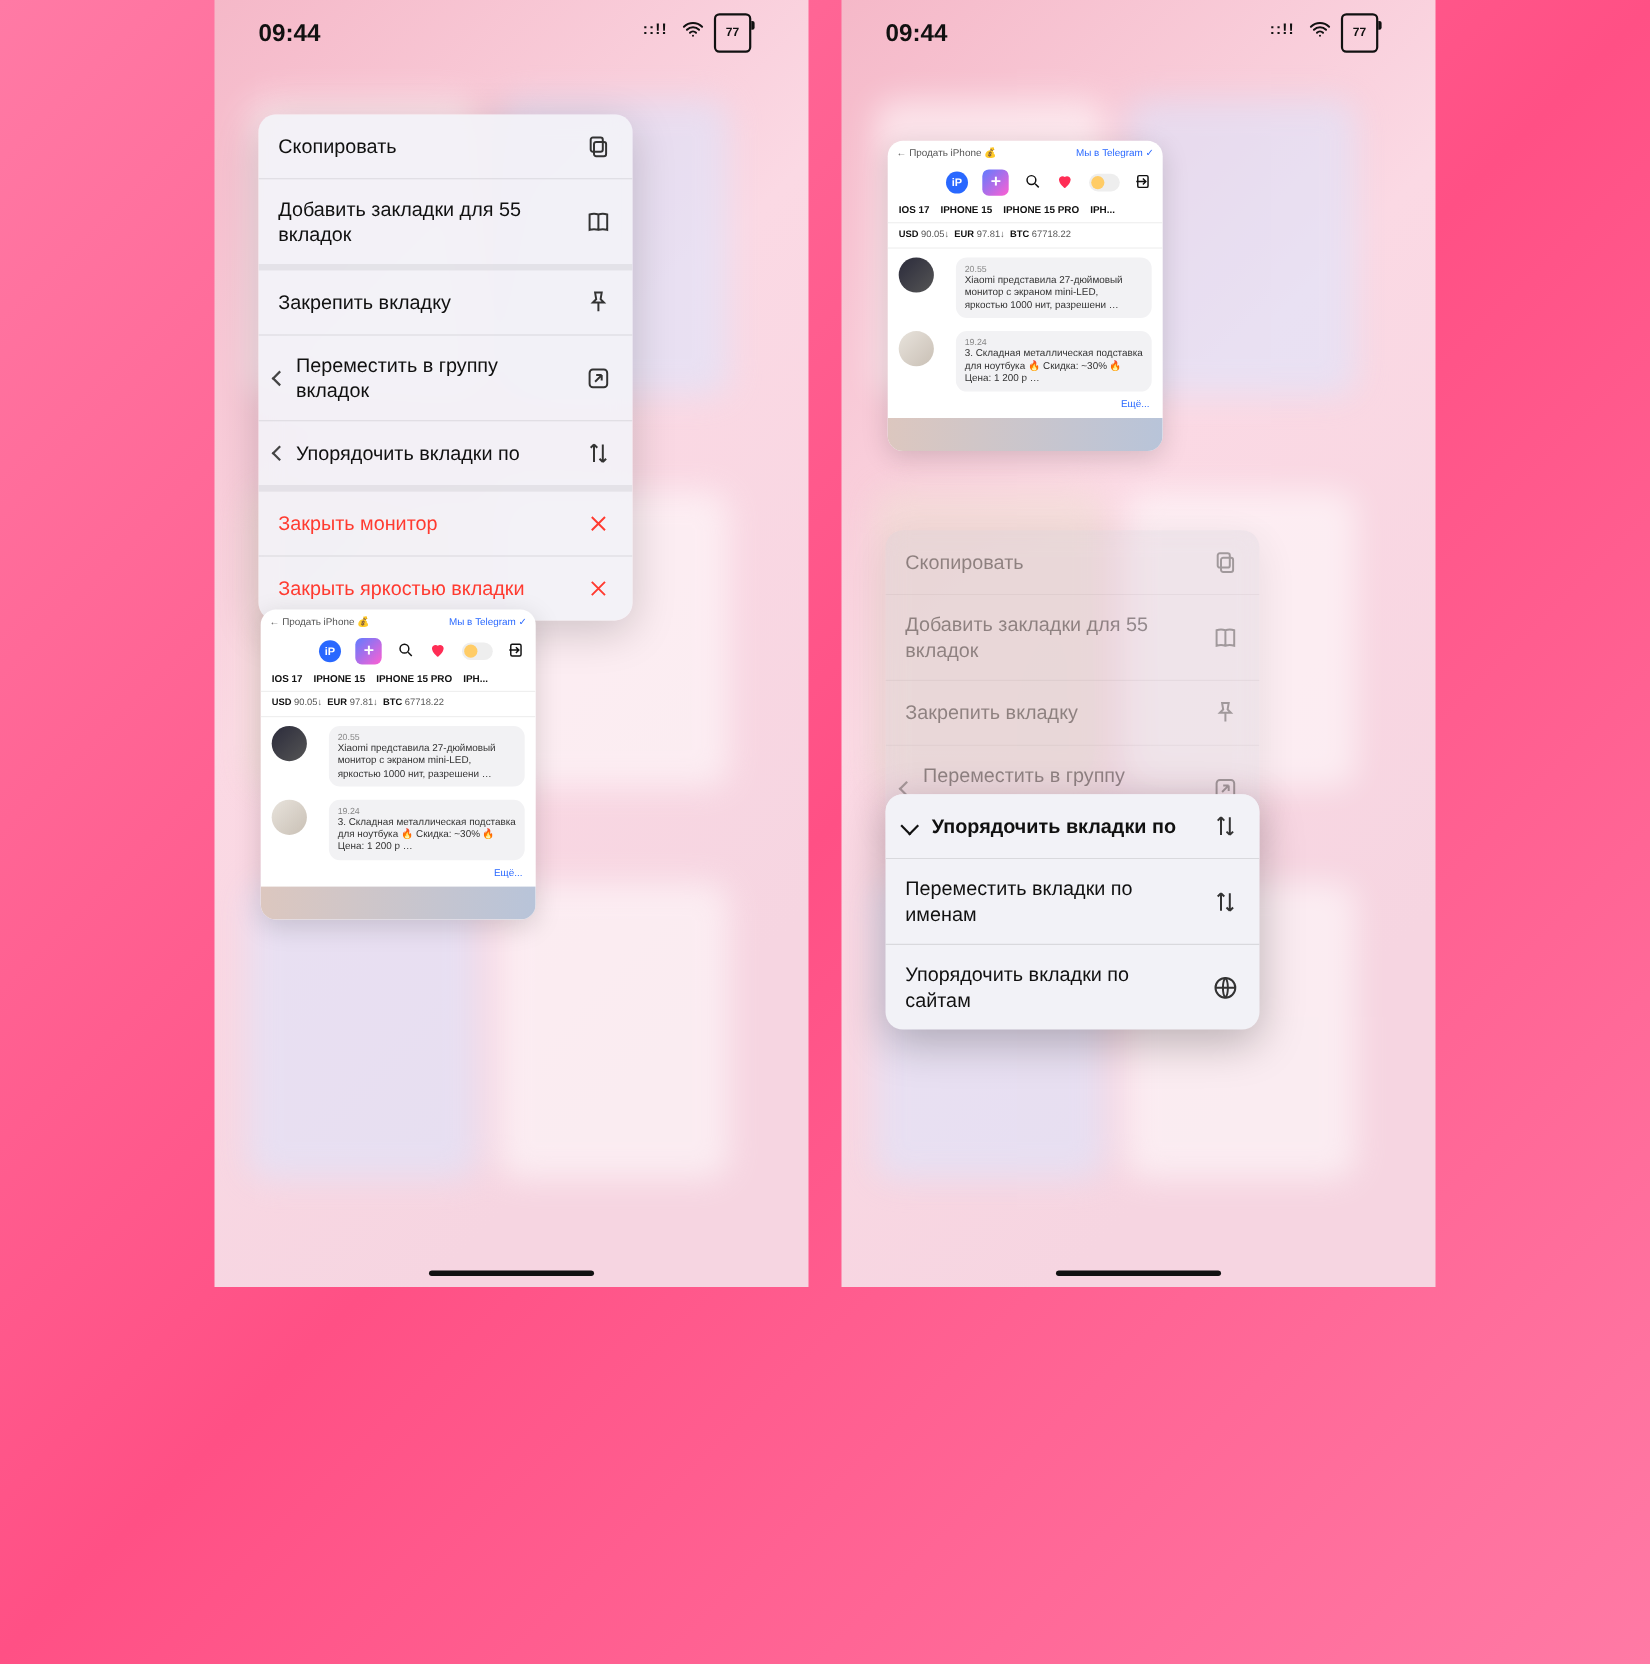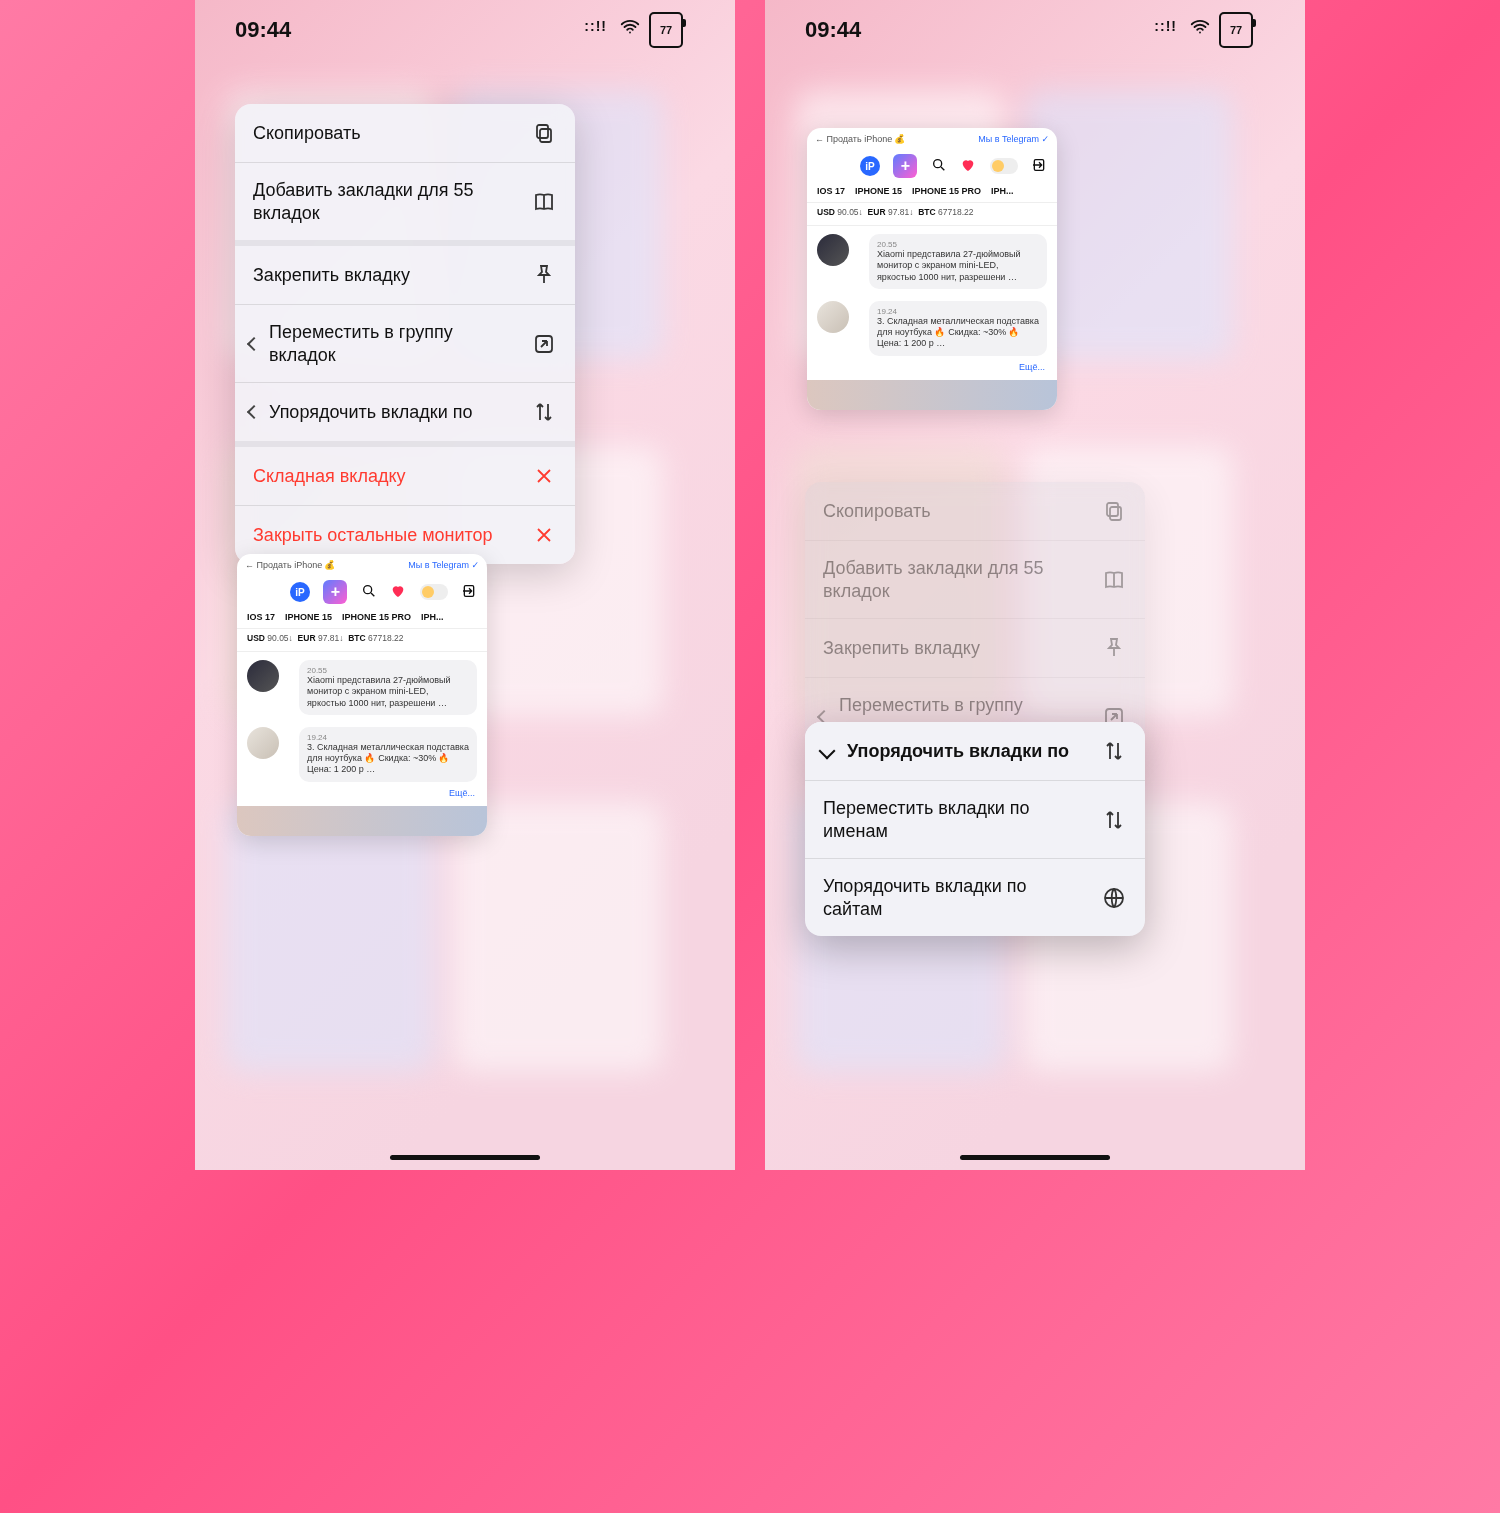--- a/index.html
+++ b/index.html
@@ -183,29 +183,29 @@
     </div>
     <div class="ctx-row has-chevron thick">
       <span class="label">Упорядочить вкладки по</span>
       <span class="icon">
             <svg viewBox="0 0 24 24">
               <path d="M8 4v16M8 4l-3 3M8 4l3 3 M16 20V4M16 20l-3-3M16 20l3-3"></path>
             </svg>
           </span>
     </div>
     <div class="ctx-row destructive">
-      <span class="label">Складная вкладку</span>
+      <span class="label">Закрыть монитор</span>
       <span class="icon">
             <svg viewBox="0 0 24 24">
               <path d="M6 6l12 12M18 6L6 18"></path>
             </svg>
           </span>
     </div>
     <div class="ctx-row destructive">
-      <span class="label">Закрыть остальные монитор</span>
+      <span class="label">Закрыть яркостью вкладки</span>
       <span class="icon">
             <svg viewBox="0 0 24 24">
               <path d="M6 6l12 12M18 6L6 18"></path>
             </svg>
           </span>
     </div>
   </div>
 
   <div class="tab-card" style="top:554px">
     <div class="tab-topbar">

